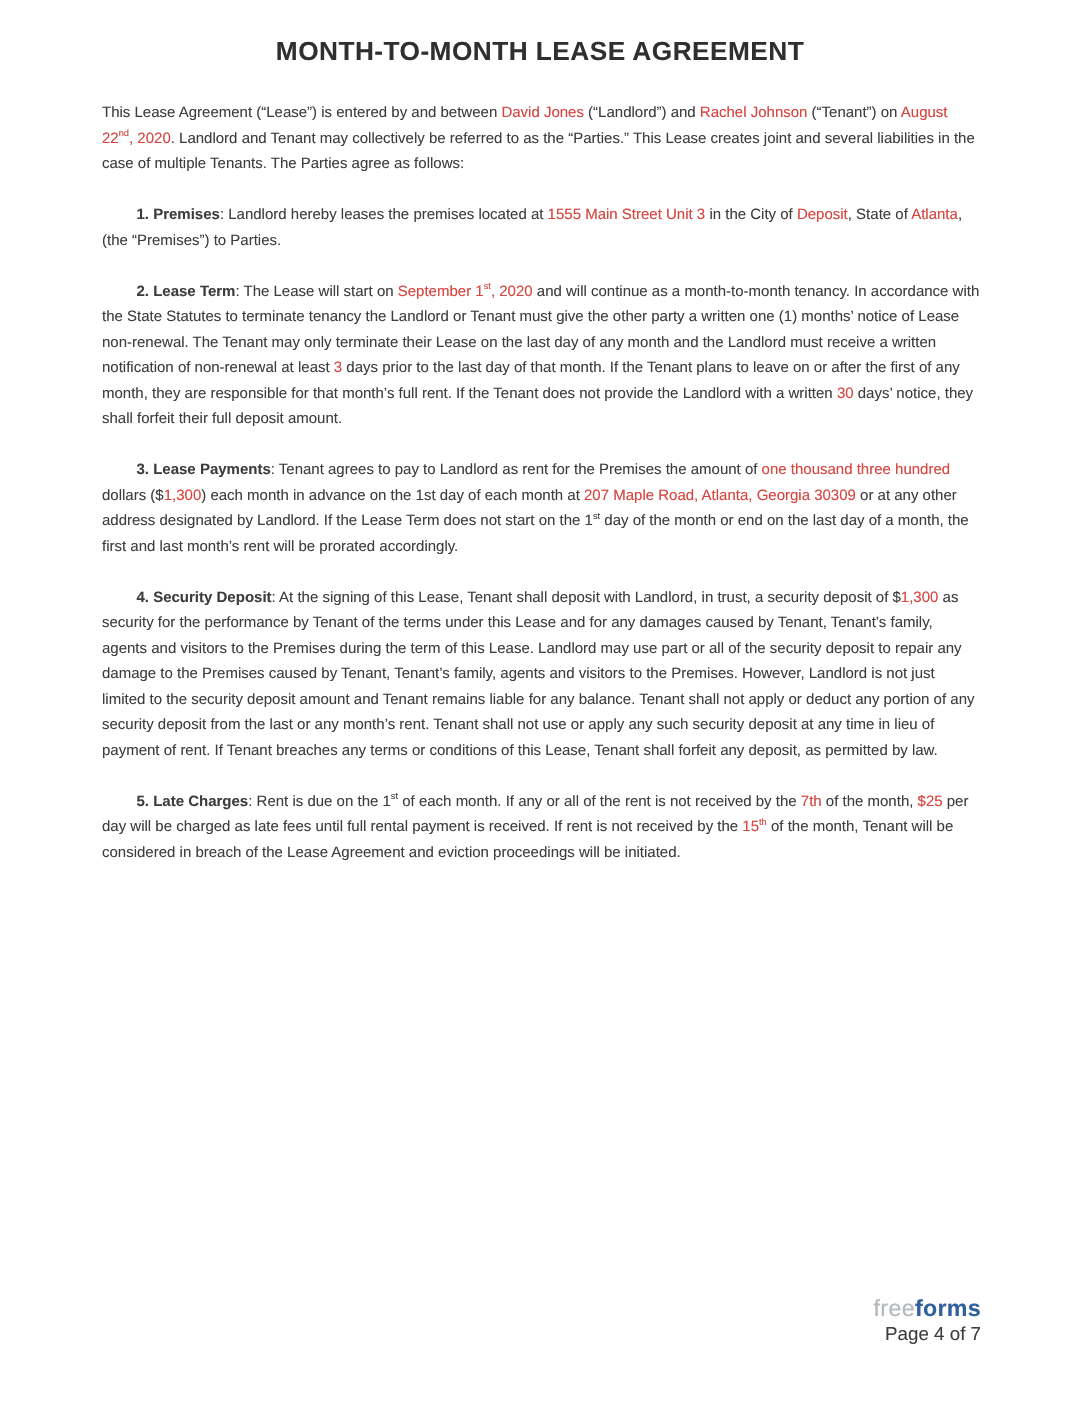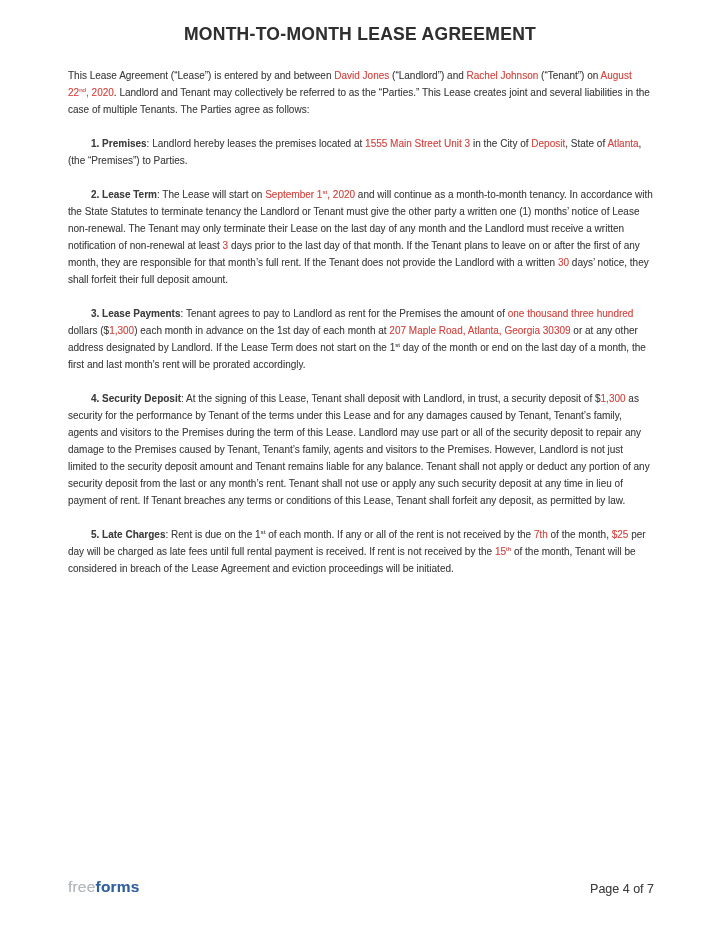--- a/index.html
+++ b/index.html
@@ -46,20 +46,21 @@
     line-height: 0;
   }
   .footer {
     position: absolute;
     left: 68px;
     right: 66px;
     bottom: 40px;
     display: flex;
     justify-content: space-between;
     align-items: flex-end;
+    flex-direction: column;
   }
   .logo {
     font-size: 15.5px;
     letter-spacing: 0.2px;
   }
   .logo-free {
     color: var(--logo_gray, #b5bac0);
     font-weight: 400;
   }
   .logo-forms {

